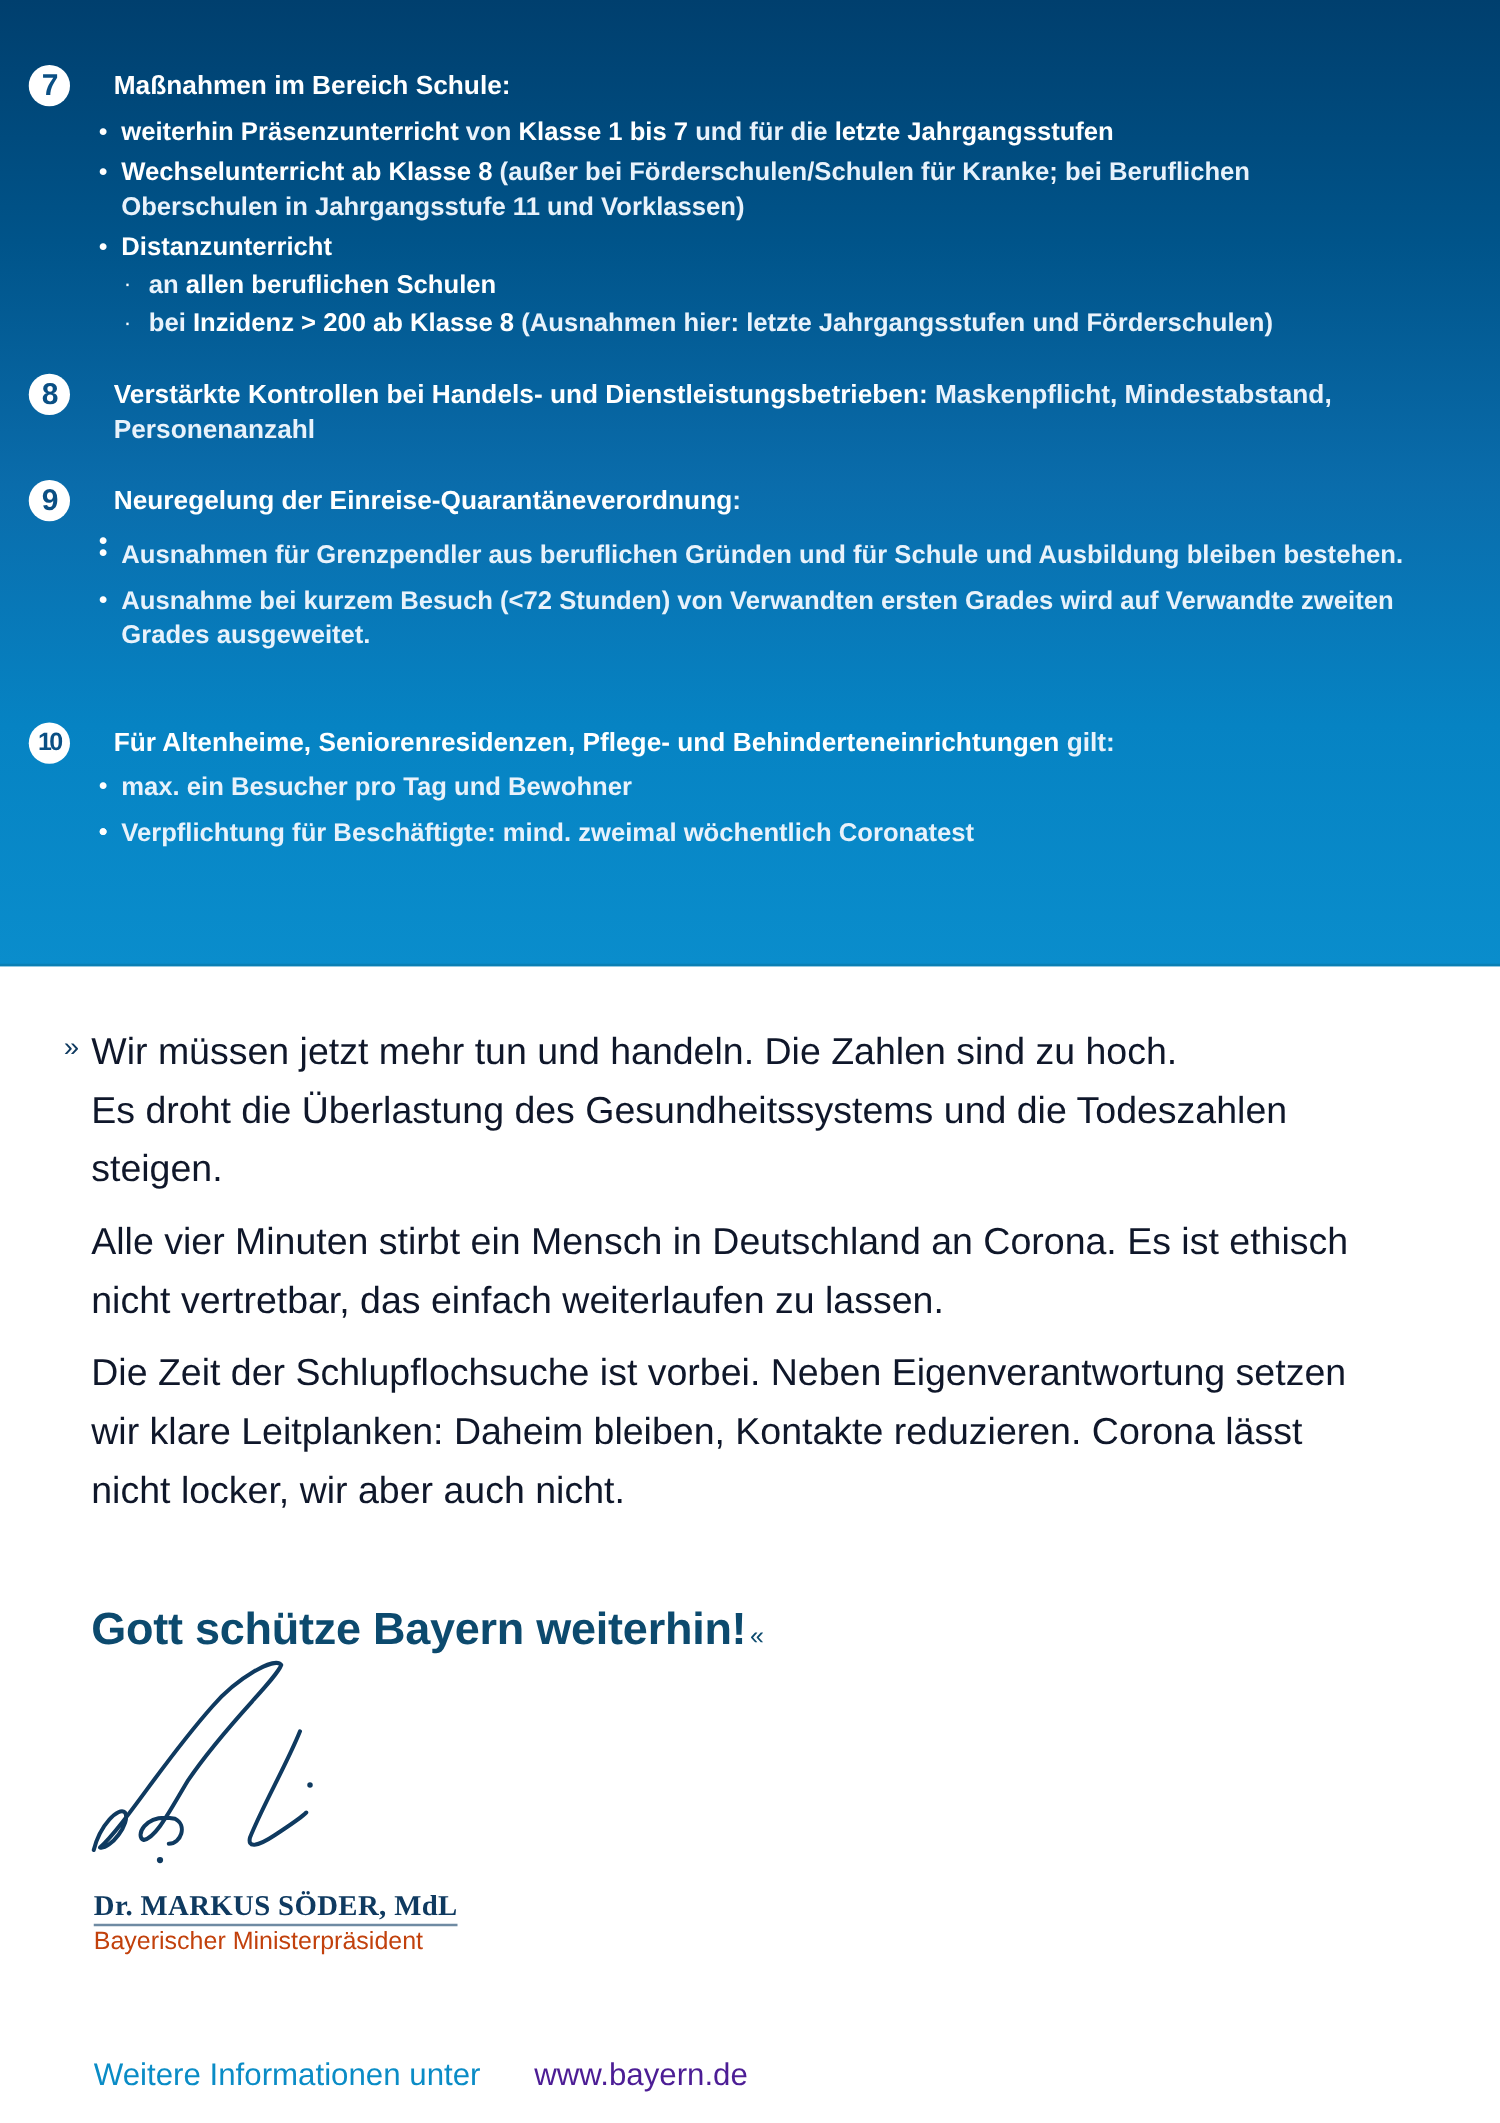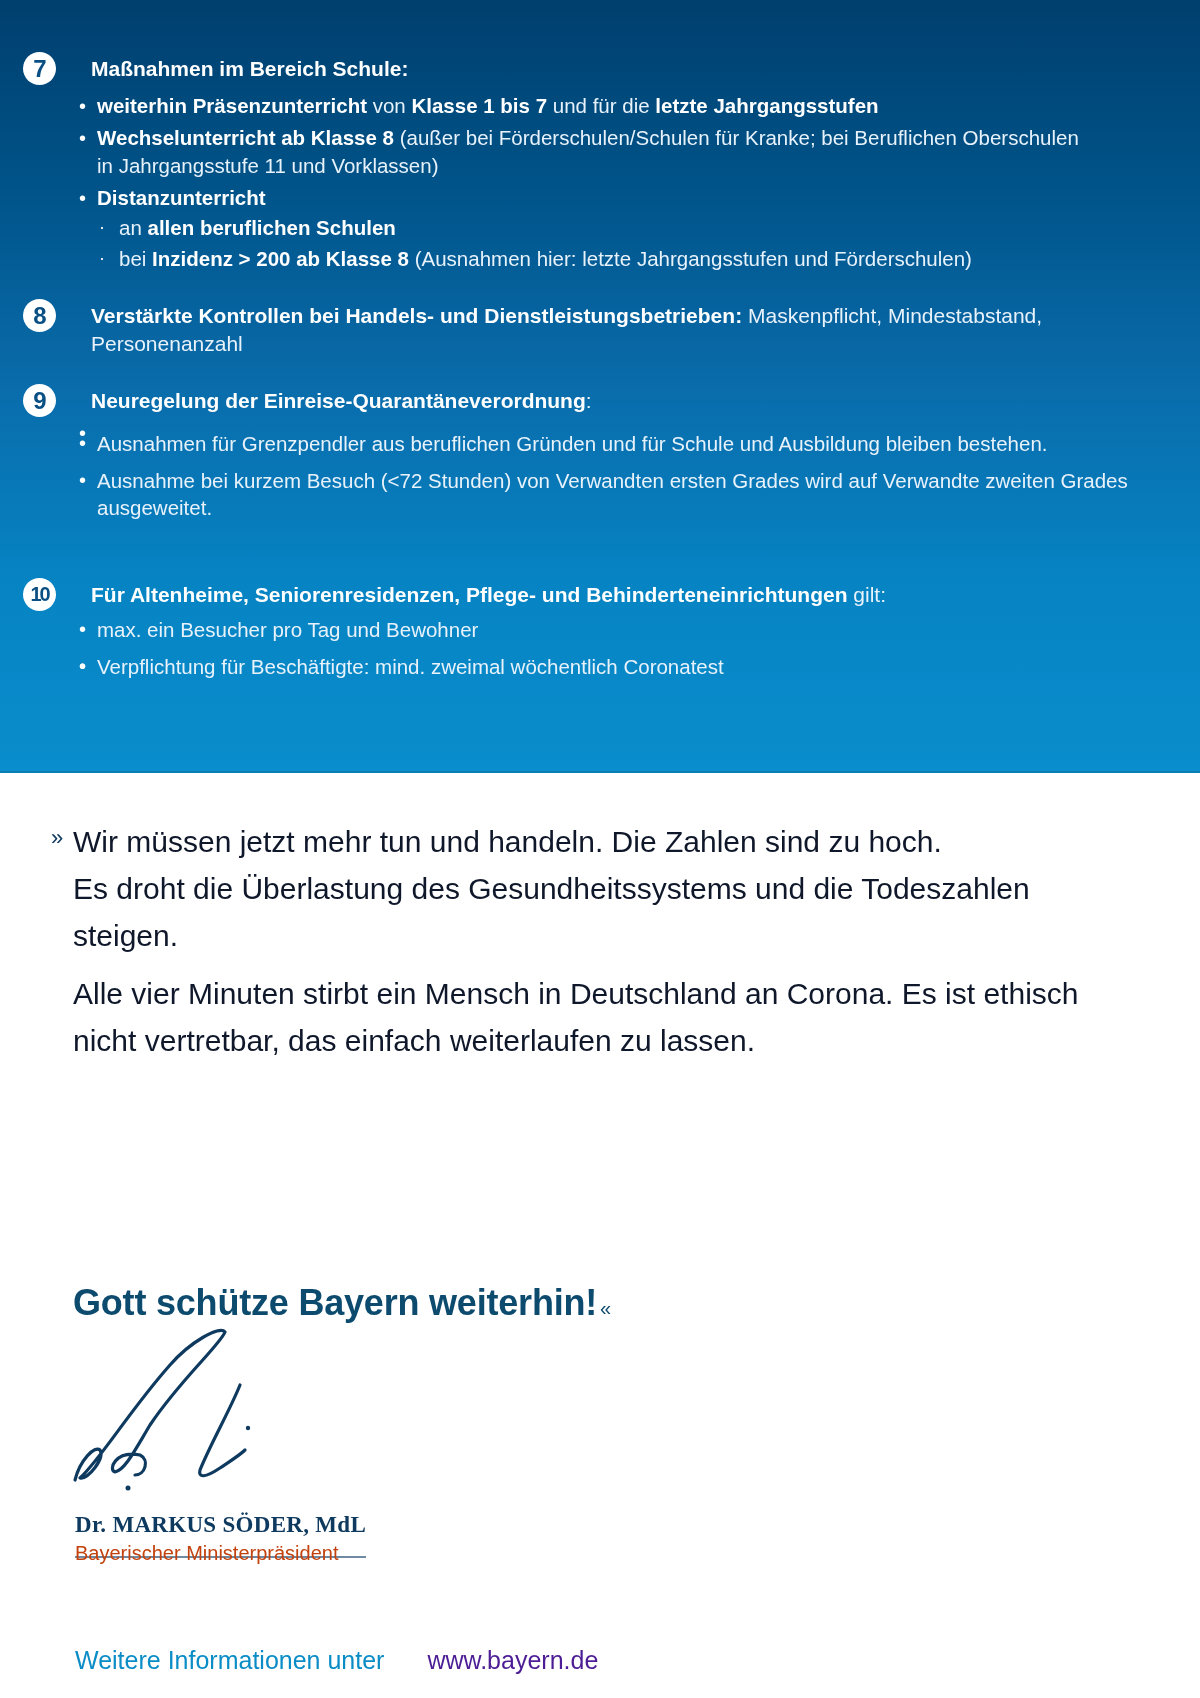--- a/index.html
+++ b/index.html
@@ -43,21 +43,21 @@
     }
     .num-badge.two { font-size: 20px; letter-spacing: -2px; }
     .sec-head {
       position: absolute;
       left: 68px; top: 3px;
       font-size: 21px;
       line-height: 28px;
       width: 1100px;
     }
     .b { font-weight: bold; }
-    .l { font-weight: normal; color: #e8f2fb; margin-top: 16px; }
+    .l { font-weight: bold; color: #e8f2fb; margin-top: 16px; }
     .bullets {
       position: absolute;
       left: 56px;
       width: 1080px;
       margin: 0; padding: 0;
       list-style: none;
     }
     .bullets li {
       position: relative;
       padding-left: 18px;
@@ -109,21 +109,21 @@
     }
     .name {
       position: absolute;
       left: 75px; top: 1512px;
       font-family: "Liberation Serif", "DejaVu Serif", serif;
       font-weight: bold;
       color: #0f3a60;
       font-size: 23px;
       letter-spacing: 0.3px;
       border-bottom: 2px solid #6f8ba3;
-      padding-bottom: 18px;
+      padding-bottom: 1px;
     }
     .role {
       position: absolute;
       left: 75px; top: 1542px;
       color: #c2410c;
       font-size: 20px;
     }
     .footer {
       position: absolute;
       left: 75px; top: 1646px;
@@ -212,20 +212,21 @@
       </li>
     </ul>
   </div>
 </div>
 
 <span class="open-q">»</span>
 <div class="quote" style="top:818px;">
   <p style="white-space:pre-line; width:1050px;">Wir müssen jetzt mehr tun und handeln. Die Zahlen sind zu hoch.
 Es droht die Überlastung des Gesundheitssystems und die Todeszahlen steigen.</p>
   <p style="width:1010px;">Alle vier Minuten stirbt ein Mensch in Deutschland an Corona. Es ist ethisch nicht vertretbar, das einfach weiterlaufen zu lassen.</p>
+  <p style="width:1010px;">Die Zeit der Schlupflochsuche ist vorbei. Neben Eigenverantwortung setzen wir klare Leitplanken: Daheim bleiben, Kontakte reduzieren. Corona lässt nicht locker, wir aber auch nicht.</p>
 </div>
 <div class="closing">
   <span>Gott schütze Bayern weiterhin!</span><span class="close-q">«</span>
 </div>
 
 <svg class="signature" viewBox="0 0 240 180">
   <g fill="none" stroke="#0f3a60" stroke-width="3.2" stroke-linecap="round" stroke-linejoin="round">
     <path d="M5,160 C10,140 25,125 30,130 C35,138 18,160 10,158 C30,140 60,90 100,45 C120,22 150,5 155,12 C150,25 110,60 80,105 C65,130 55,150 45,152 C38,150 45,130 70,135 C80,140 75,155 65,155"></path>
     <path d="M170,65 C160,90 140,125 130,150 C128,158 135,158 150,148 C162,140 170,135 175,130"></path>
   </g>

